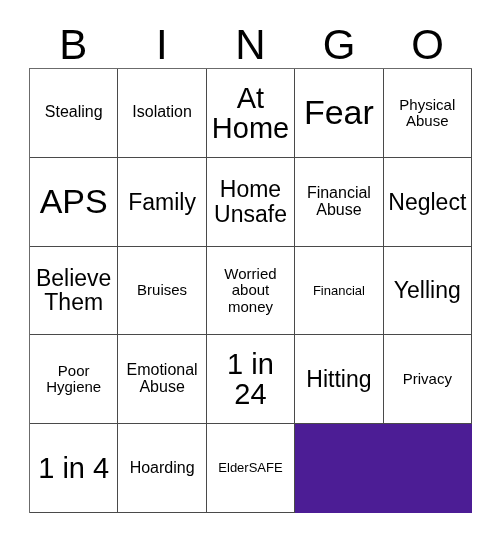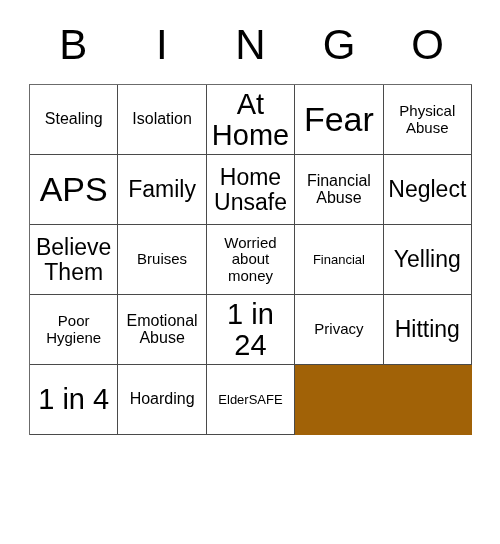--- a/index.html
+++ b/index.html
@@ -44,29 +44,28 @@
     color: #000000;
     user-select: none;
   }
 
   
   .grid {
     position: absolute;
     left: 29px;
     top: 68px;
     width: 443px;
-    height: 351px;
+    height: 445px;
     box-sizing: border-box;
     border-top: 1px solid #6b6b6b;
     border-left: 1px solid #6b6b6b;
     display: grid;
     grid-template-columns: repeat(5, 1fr);
     grid-template-rows: repeat(5, 1fr);
-    background: #a16207;
-    margin-top: 16px;
+    background: #4c1d95;
   }
 
   .cell {
     box-sizing: border-box;
     border-right: 1px solid #4a4a4a;
     border-bottom: 1px solid #4a4a4a;
     display: flex;
     align-items: center;
     justify-content: center;
     text-align: center;
@@ -153,25 +152,25 @@
       </div>
       <div class="cell fs-md">
         <span>Poor Hygiene</span>
       </div>
       <div class="cell fs-sm">
         <span>Emotional Abuse</span>
       </div>
       <div class="cell fs-xl">
         <span>1 in 24</span>
       </div>
+      <div class="cell fs-lg">
+        <span>Hitting</span>
+      </div>
       <div class="cell fs-md">
         <span>Privacy</span>
-      </div>
-      <div class="cell fs-lg">
-        <span>Hitting</span>
       </div>
       <div class="cell fs-xl">
         <span>1 in 4</span>
       </div>
       <div class="cell fs-sm">
         <span>Hoarding</span>
       </div>
       <div class="cell fs-xs">
         <span>ElderSAFE</span>
       </div>

